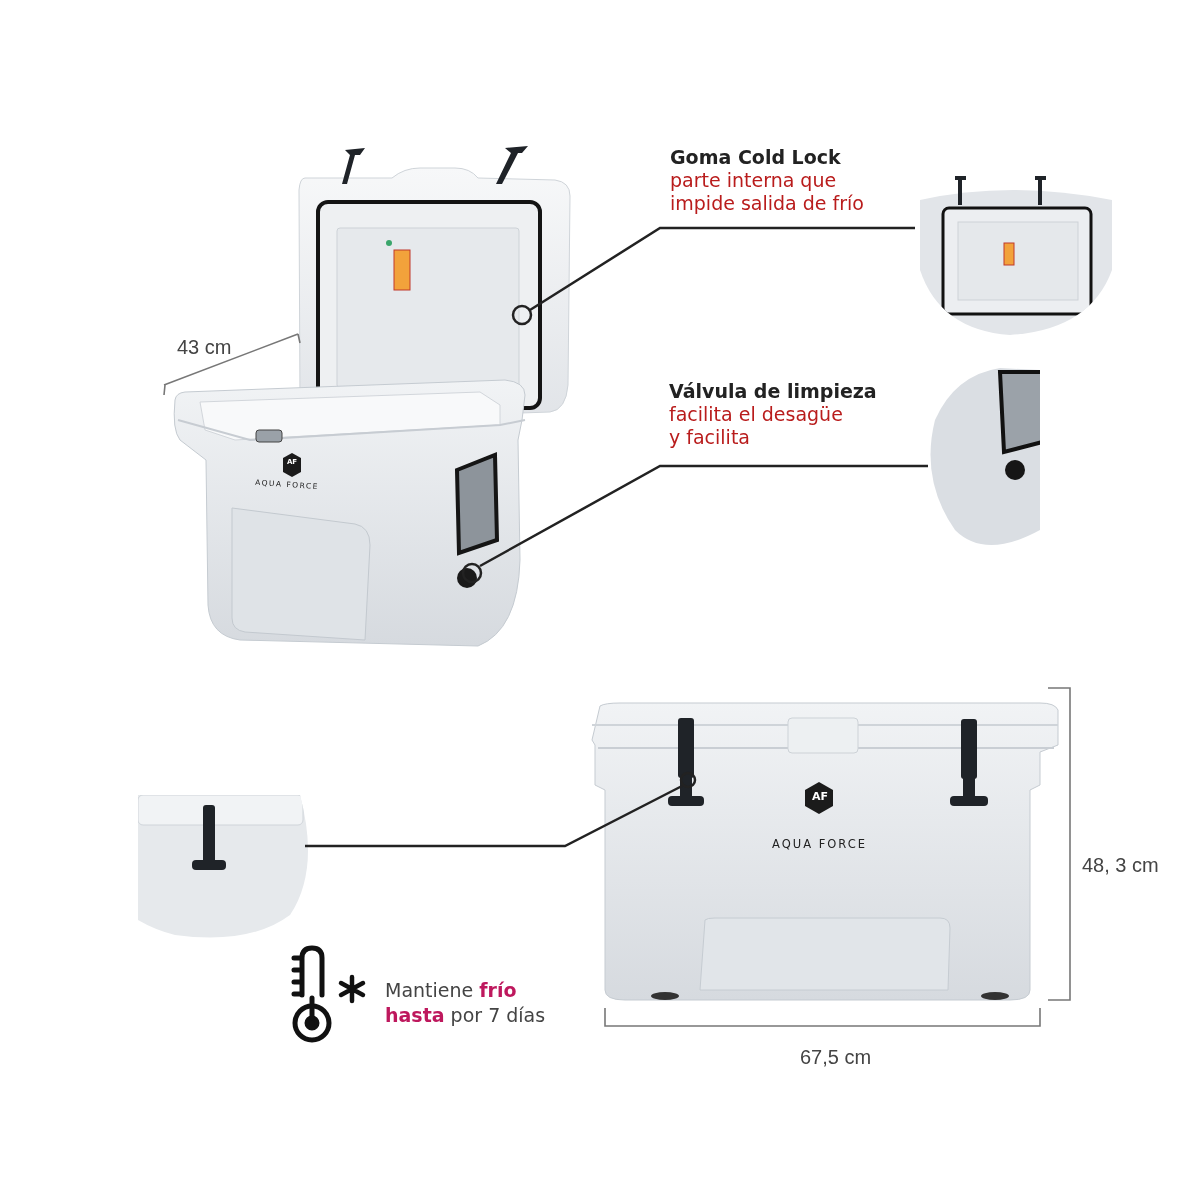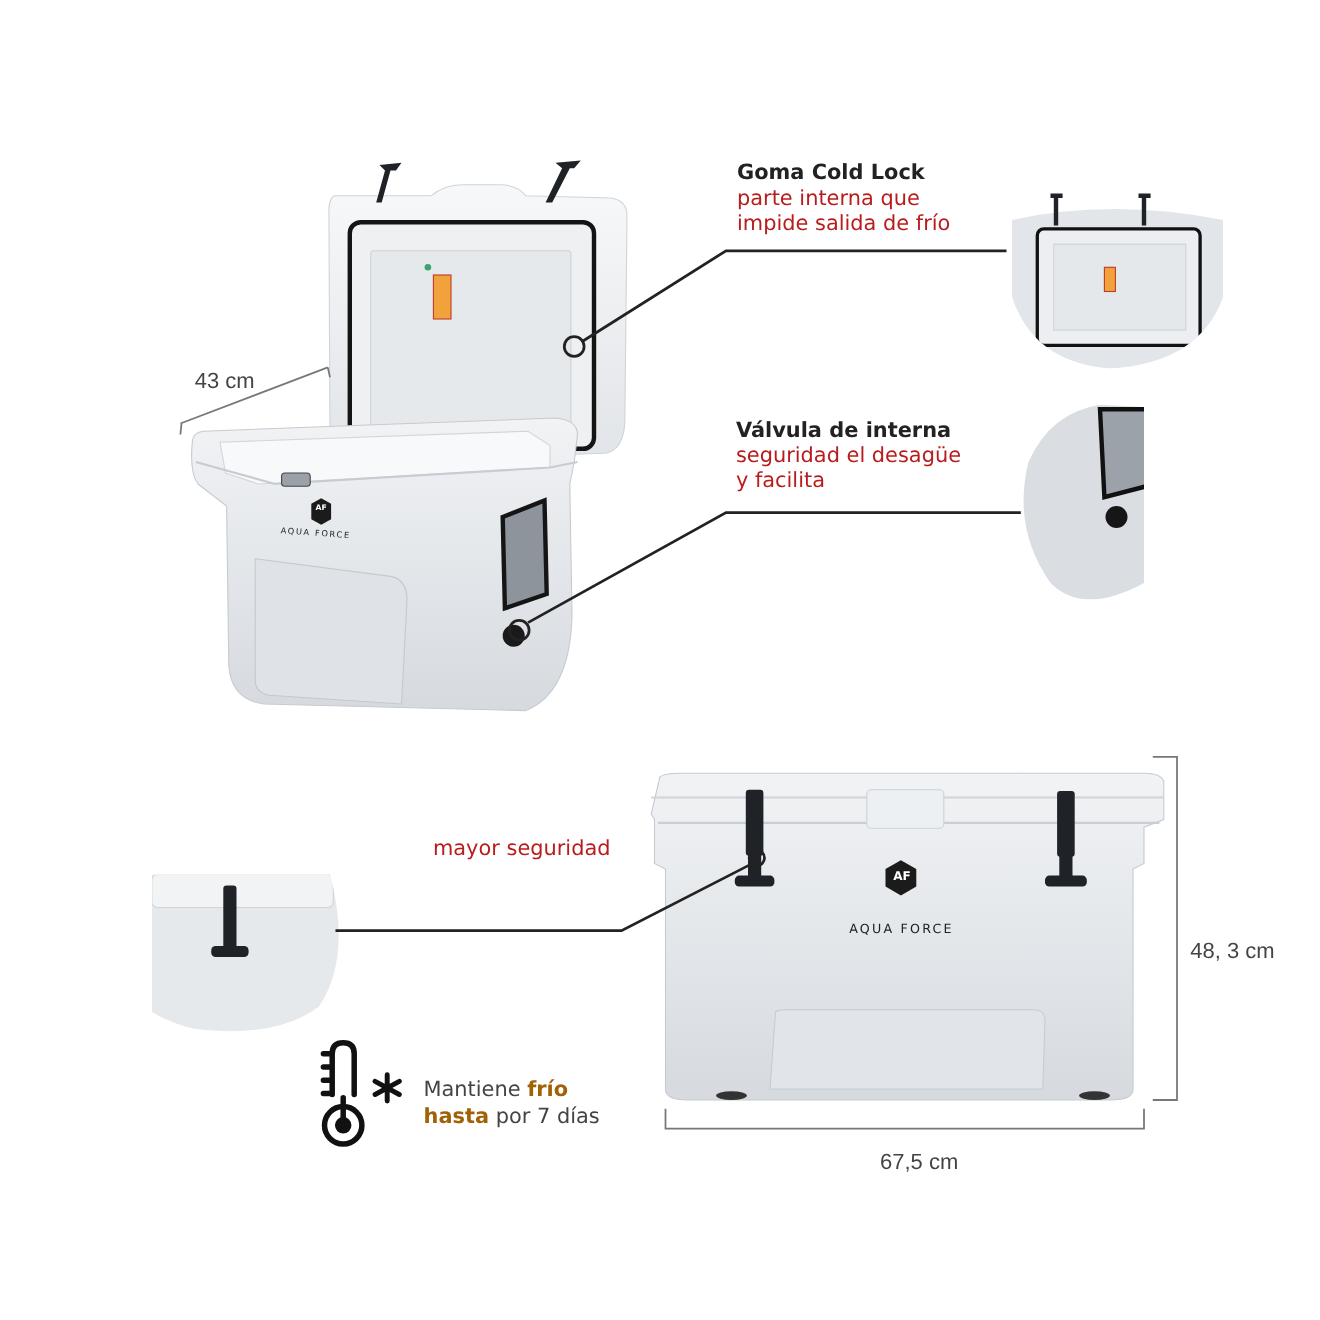--- a/index.html
+++ b/index.html
@@ -5,21 +5,21 @@
   html, body { margin: 0; padding: 0; background: #ffffff; }
   body { width: 1200px; height: 1200px; position: relative; overflow: hidden;
          font-family: "DejaVu Sans", "Liberation Sans", sans-serif; color: #3a3a3a; }
   .abs { position: absolute; }
   .callout { position: absolute; line-height: 1.22; }
   .callout .title { font-weight: bold; color: #222; font-size: 19px; display: block; }
   .callout .desc { font-size: 19px; color: #b91c1c; display: block; }
   .dim { position: absolute; font-family: "Liberation Sans", sans-serif; font-size: 20px; color: #444; }
   svg { position: absolute; left: 0; top: 0; }
   .feature { position: absolute; font-size: 19px; color: #444; line-height: 1.3; }
-  .feature b { color: #a16207; }
+  .feature b { color: #be185d; }
 </style>
 </head>
 <body>
 
 <svg width="1200" height="1200" viewBox="0 0 1200 1200">
   <defs>
     <linearGradient id="bodyG" x1="0" y1="0" x2="0" y2="1">
       <stop offset="0" stop-color="#f1f3f5"></stop>
       <stop offset="1" stop-color="#d6dadf"></stop>
     </linearGradient>
@@ -133,27 +133,26 @@
   </g>
 </svg>
 
 <div class="callout" style="left:670px; top:146px;">
   <span class="title">Goma Cold Lock</span>
   <span class="desc">parte interna que</span>
   <span class="desc">impide salida de frío</span>
 </div>
 
 <div class="callout" style="left:669px; top:380px;">
-  <span class="title">Válvula de interna</span>
-  <span class="desc">seguridad el desagüe</span>
+  <span class="title">Válvula de limpieza</span>
+  <span class="desc">facilita el desagüe</span>
   <span class="desc">y facilita</span>
 </div>
 
 <div class="callout" style="left:300px; top:760px; width:255px; text-align:right;">
-  <span class="desc">mayor seguridad</span>
 </div>
 
 <div class="feature" style="left:385px; top:978px;">
   <div><span>Mantiene </span><b>frío</b></div>
   <div><b>hasta</b><span> por 7 días</span></div>
 </div>
 
 <div class="dim" style="left:177px; top:336px;">43 cm</div>
 <div class="dim" style="left:1082px; top:854px;text-align:center;">48, 3 cm</div>
 <div class="dim" style="left:800px; top:1046px;text-align:right;">67,5 cm</div>

